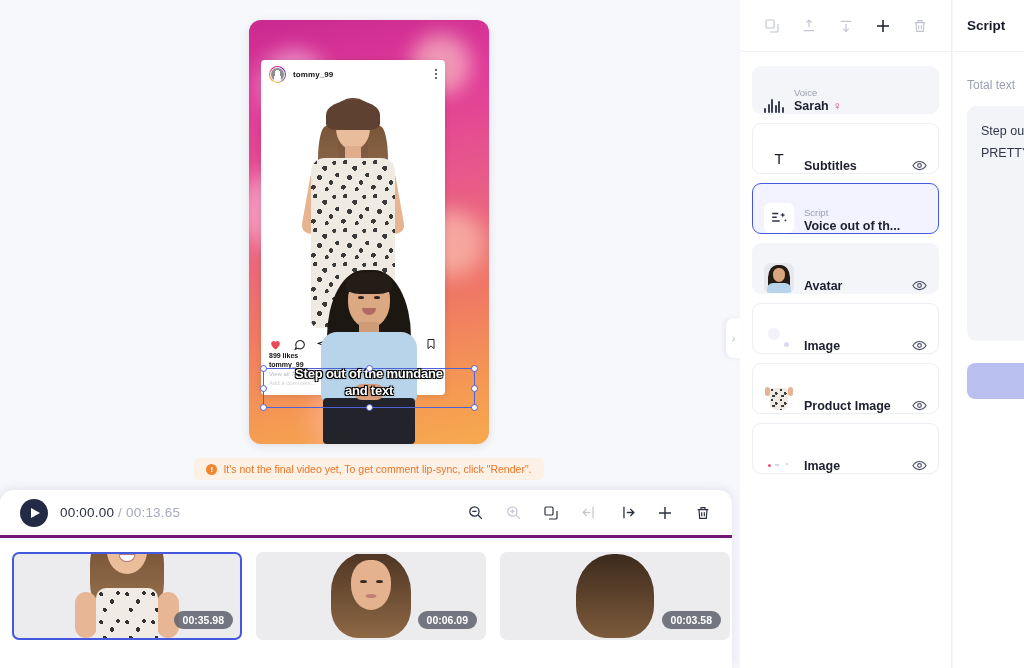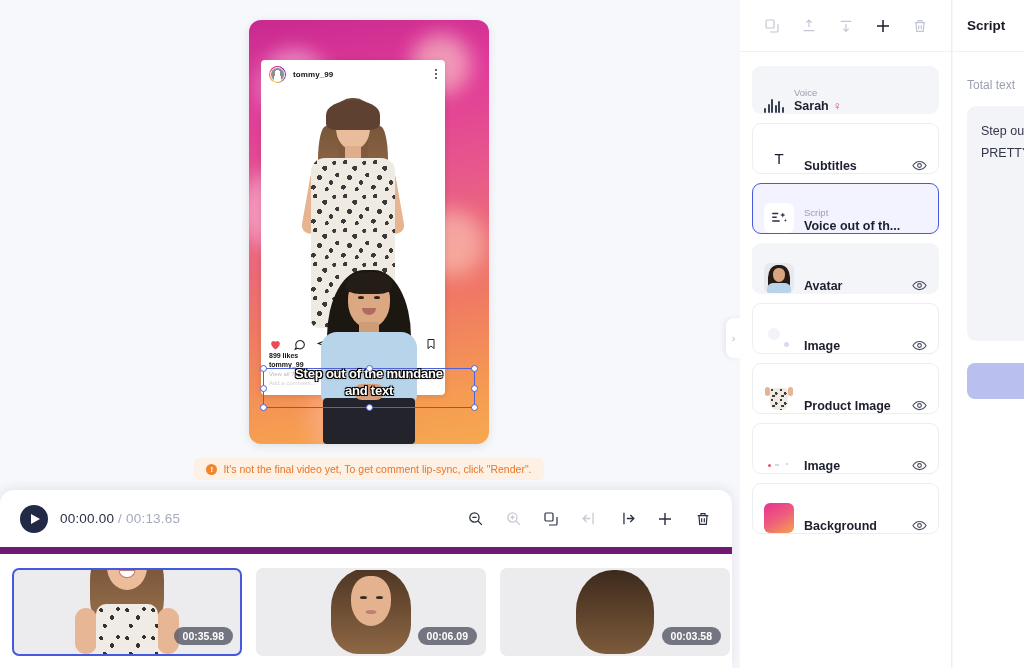--- a/index.html
+++ b/index.html
@@ -131,21 +131,21 @@
     display:flex; align-items:center; gap:6px;
   }
   .warn-ico{width:11px;height:11px;border-radius:50%;background:#f0872f;color:#fff;font-size:8px;font-weight:bold;display:flex;align-items:center;justify-content:center;flex:none;}
 
   
   .timeline {
     position:absolute; left:0; bottom:0; width:732px; height:178px;
     background:#fff; border-radius:14px 14px 0 0;
     box-shadow:0 -2px 12px rgba(25,30,70,.08);
   }
-  .tl-bar { height:64px; display:flex; align-items:center; padding:0 20px; border-bottom:7px solid #701a75;}
+  .tl-bar { height:48px; display:flex; align-items:center; padding:0 20px; border-bottom:3px solid #701a75;}
   .play-btn{
     width:28px;height:28px;border-radius:50%;background:#232a45;
     display:flex;align-items:center;justify-content:center;flex:none;cursor:pointer;
   }
   .play-btn::after{content:"";border-left:9px solid #fff;border-top:5.5px solid transparent;border-bottom:5.5px solid transparent;margin-left:3px;}
   .tl-time{margin-left:12px;font-size:13.5px;color:#2b2f45;font-weight:500;letter-spacing:.2px;}
   .tl-time .total{color:#a6aabb;}
   .tl-tools{margin-left:auto;display:flex;align-items:center;gap:20px;}
   .tbtn{width:18px;height:18px;color:#2b3040;cursor:pointer;display:flex;align-items:center;justify-content:center;}
   .tbtn.dim{color:#c6c9d4;}
@@ -553,28 +553,20 @@
               <div class="d3"></div>
             </div>
         </div>
         <div class="ltitle">Image</div>
         <svg class="eye" viewBox="0 0 24 24" fill="none" stroke="currentColor" stroke-width="1.8">
             <path d="M1.5 12S5.5 5.5 12 5.5 22.5 12 22.5 12 18.5 18.5 12 18.5 1.5 12 1.5 12z"></path>
             <circle cx="12" cy="12" r="3"></circle>
           </svg>
       </div>
 
-      <div class="lcard">
-        <div class="lthumb grad"></div>
-        <div class="ltitle">Background</div>
-        <svg class="eye" viewBox="0 0 24 24" fill="none" stroke="currentColor" stroke-width="1.8">
-            <path d="M1.5 12S5.5 5.5 12 5.5 22.5 12 22.5 12 18.5 18.5 12 18.5 1.5 12 1.5 12z"></path>
-            <circle cx="12" cy="12" r="3"></circle>
-          </svg>
-      </div>
 
     </div>
   </div>
 
   <div class="collapse">›</div>
 
   <div class="script-panel">
     <div class="sp-head">
       <div class="sp-title">Script</div>
     </div>

